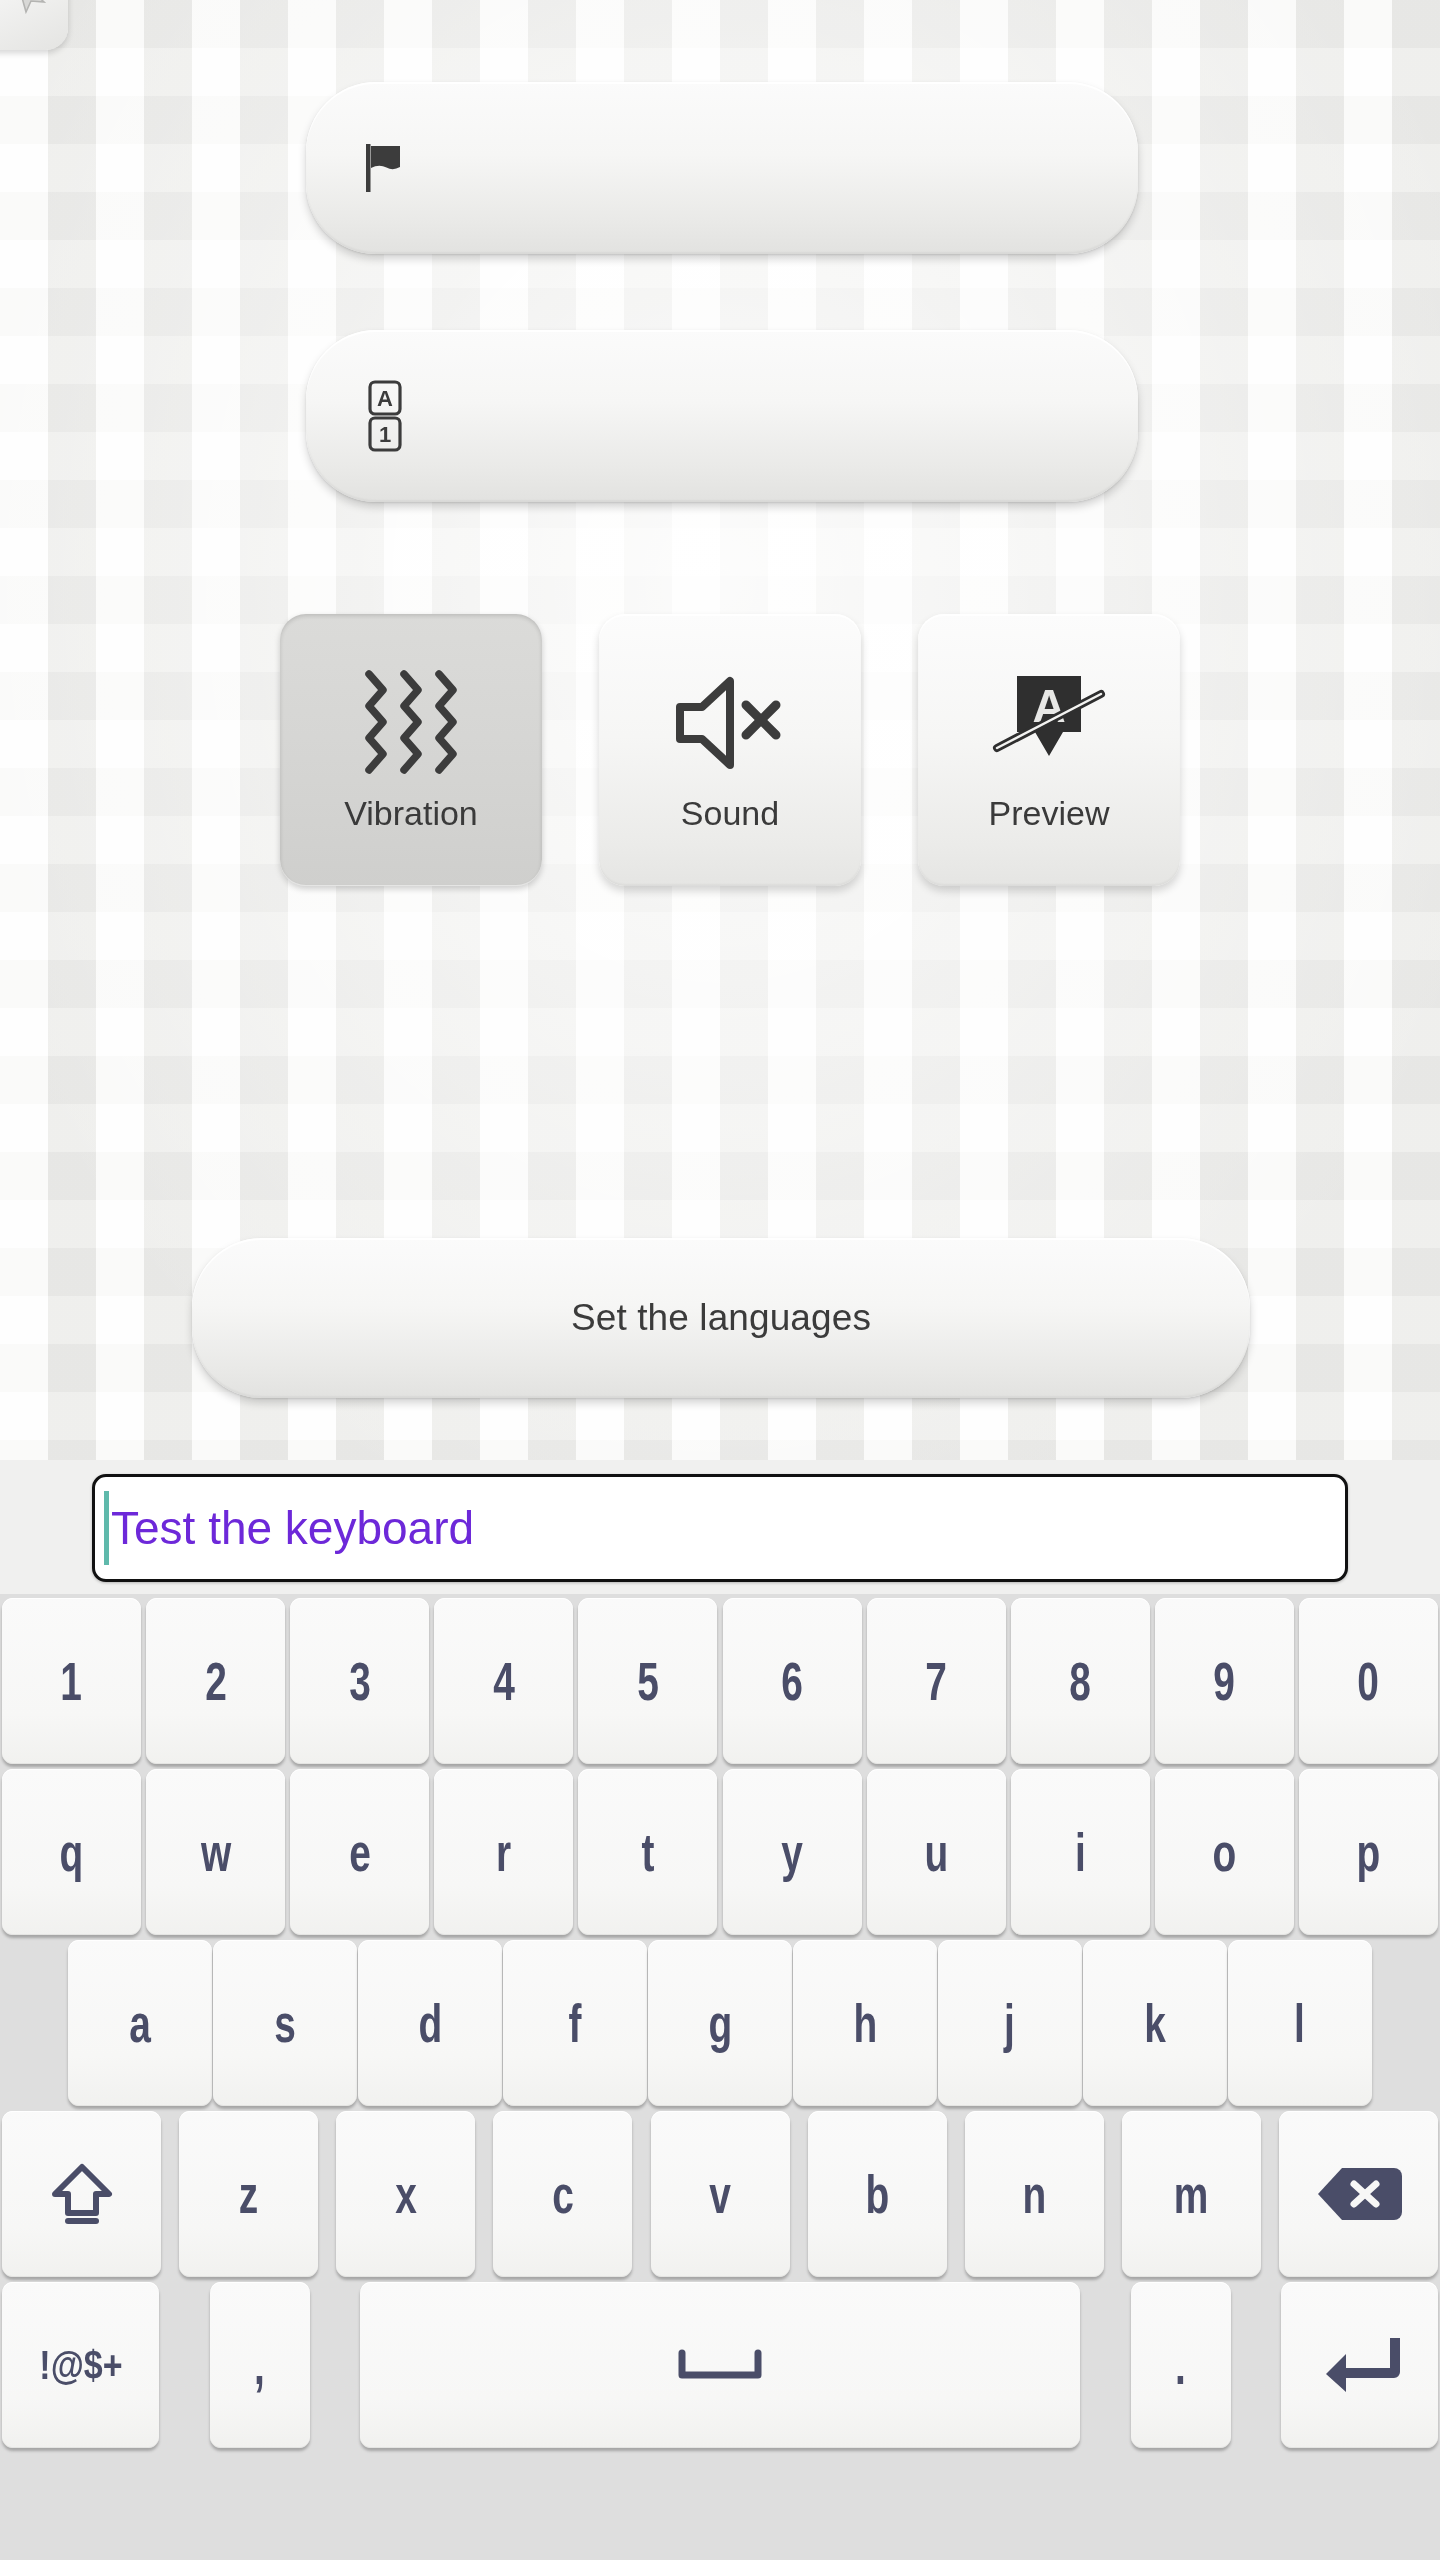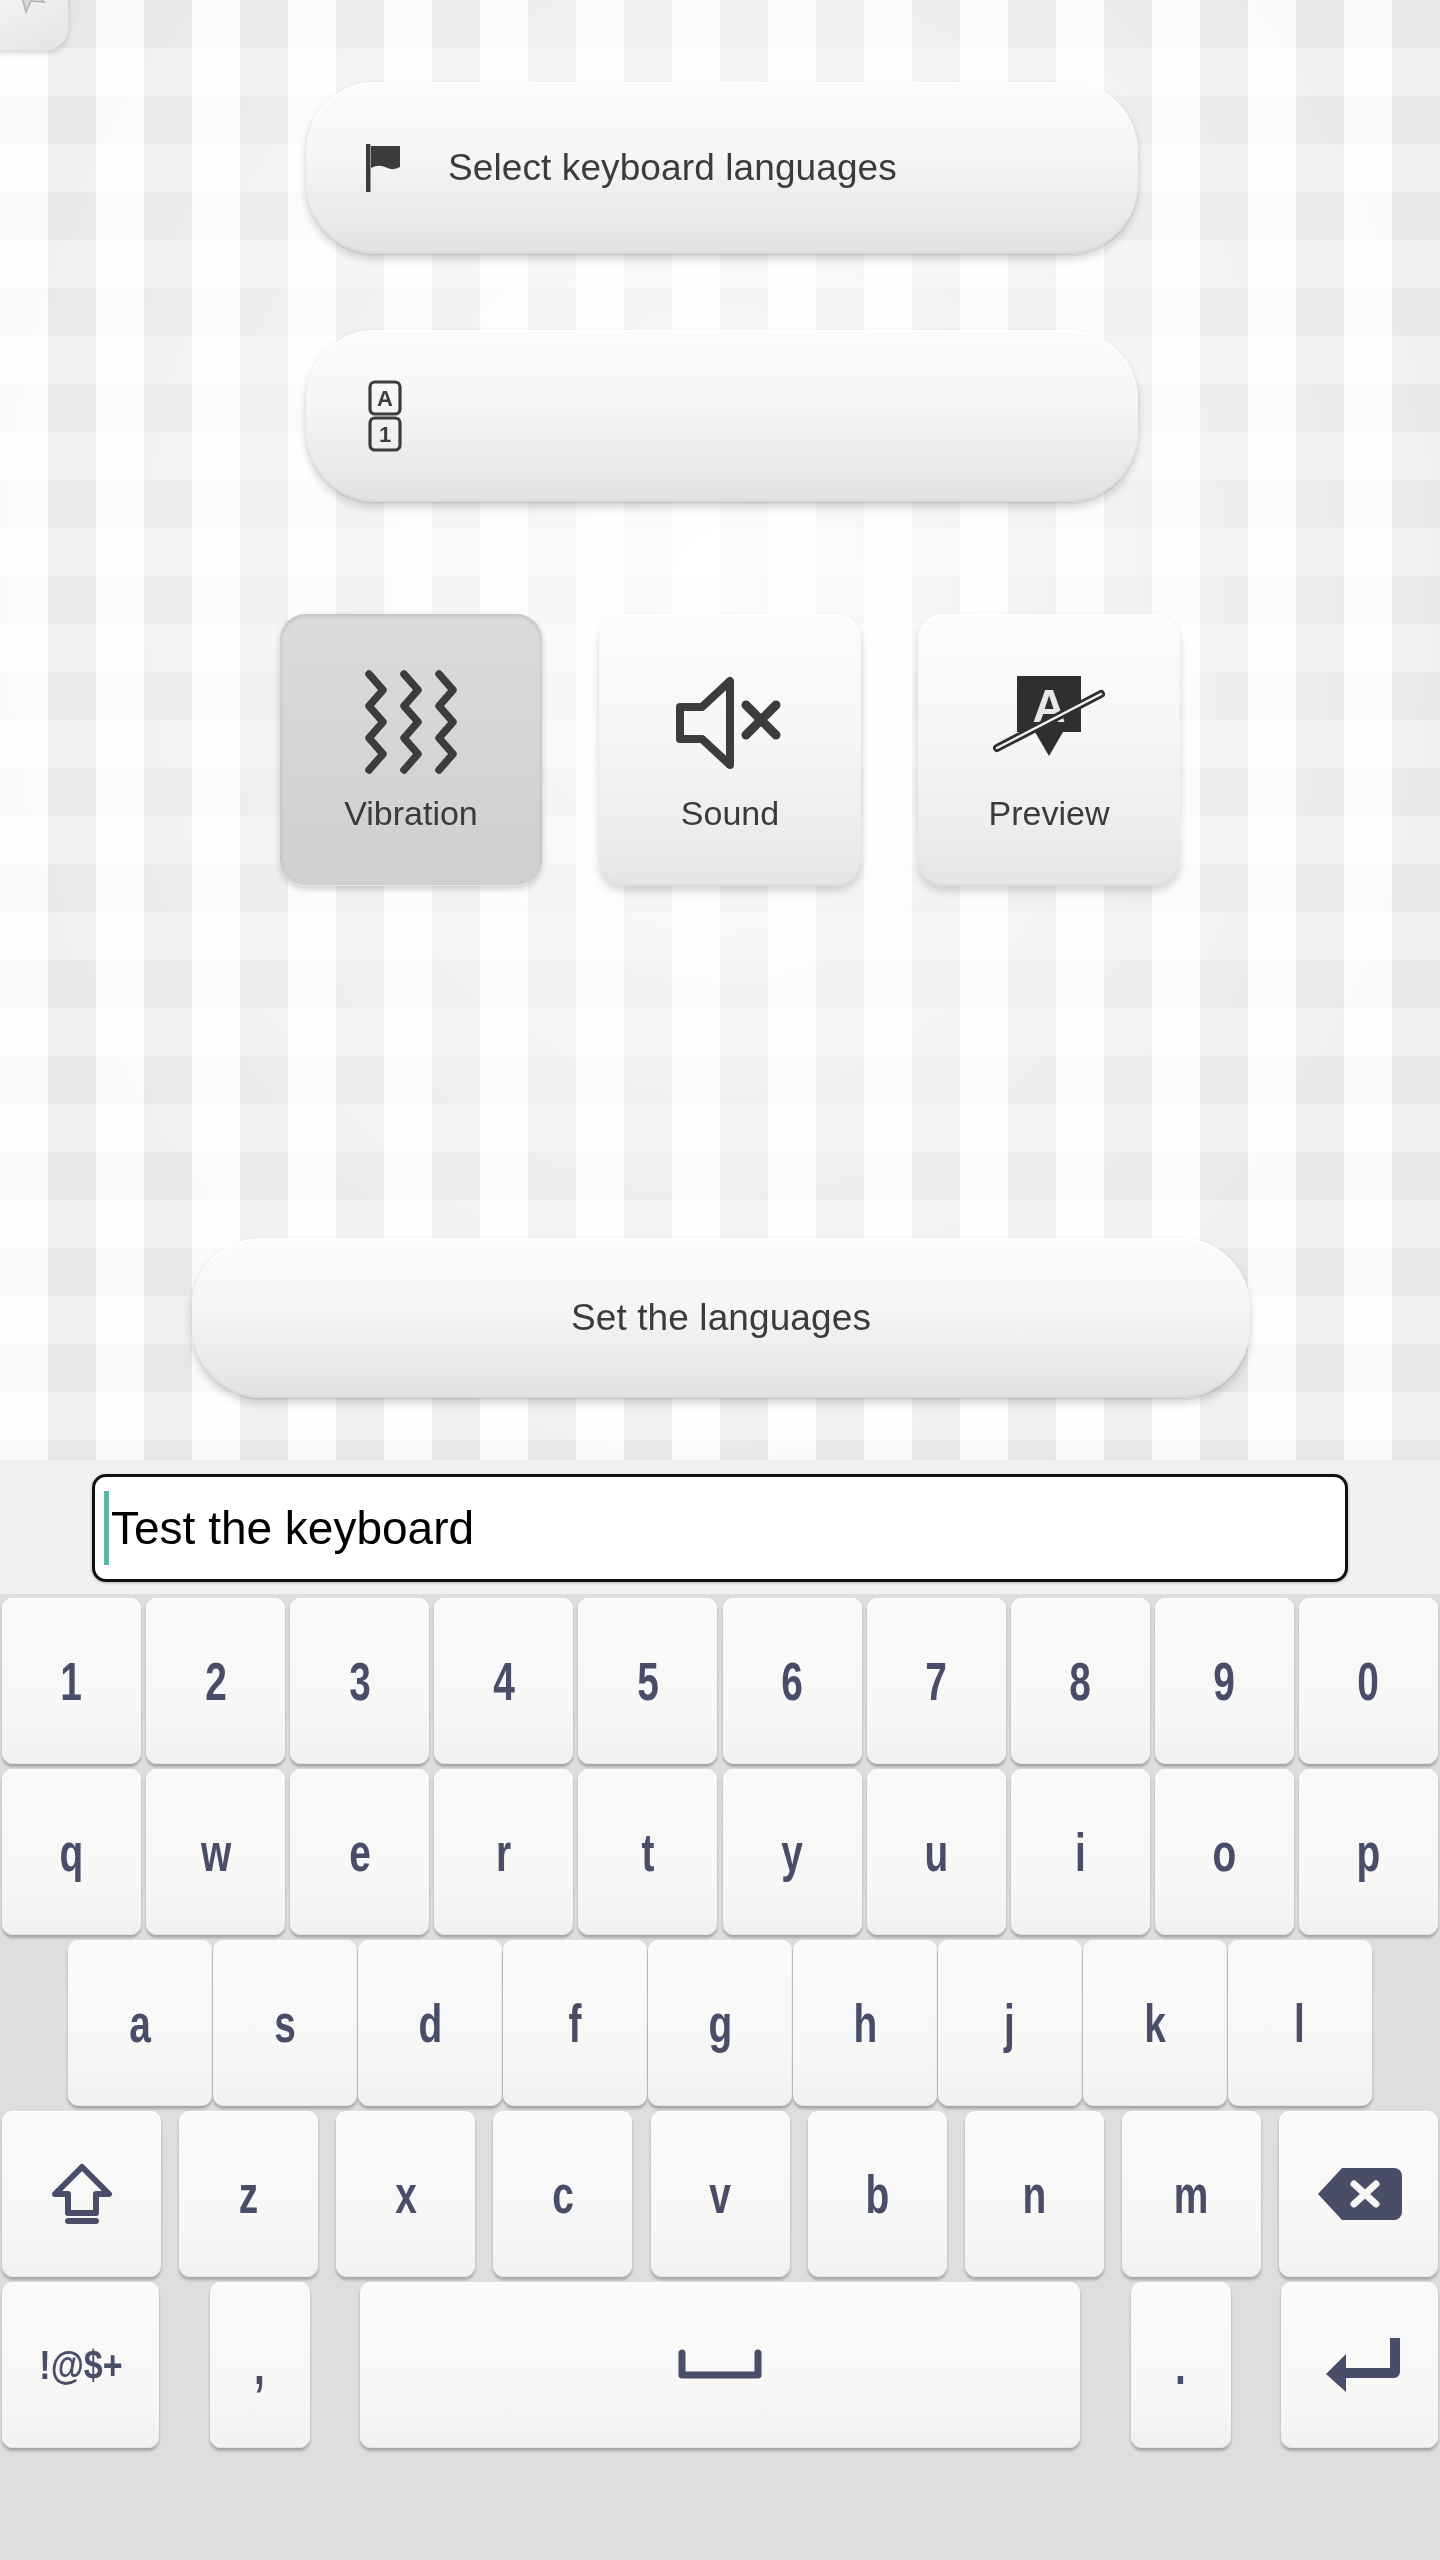--- a/index.html
+++ b/index.html
@@ -137,21 +137,21 @@
     box-shadow: 0 1px 3px rgba(0,0,0,.25);
   }
   #test-caret {
     width: 5px; height: 74px;
     background: #5fb9ab;
     margin-left: 9px;
     flex: 0 0 auto;
   }
   #test-text {
     font-size: 46px;
-    color: #000000;
+    color: #6d28d9;
     margin-left: 2px;
     white-space: nowrap;
   }
 
   
   #keyboard {
     position: absolute;
     left: 0; top: 1594px;
     width: 1440px; height: 966px;
     background: #dedede;
@@ -210,21 +210,20 @@
     </svg>
   </div>
 
   <div class="pill with-icon" id="pill-languages">
     <span class="pill-icon">
       <svg width="44" height="52" viewBox="0 0 44 52">
         <rect x="4" y="2" width="4.5" height="48" fill="#3c3c3c"></rect>
         <path d="M9 4 H38 V9 Q31 13 24.5 9.5 Q17 5.8 9 10 Z M9 10 Q17 5.8 24.5 9.5 Q31 13 38 9 V25 Q31 29 24.5 25.5 Q17 21.8 9 26 Z" fill="#3c3c3c"></path>
     </svg>
     </span>
-    <span class="pill-label">Select keyboard languages</span>
   </div>
 
   <div class="pill with-icon" id="pill-numwords">
     <span class="pill-icon">
       <svg width="44" height="72" viewBox="0 0 44 72">
         <rect x="8" y="2" width="30" height="32" rx="5" fill="none" stroke="#3c3c3c" stroke-width="3.2"></rect>
         <rect x="8" y="38" width="30" height="32" rx="5" fill="none" stroke="#3c3c3c" stroke-width="3.2"></rect>
         <text x="23" y="26" font-family="Liberation Sans, sans-serif" font-size="22" font-weight="bold" fill="#3c3c3c" text-anchor="middle">A</text>
         <text x="23" y="62" font-family="Liberation Sans, sans-serif" font-size="22" font-weight="bold" fill="#3c3c3c" text-anchor="middle">1</text>
       </svg>

